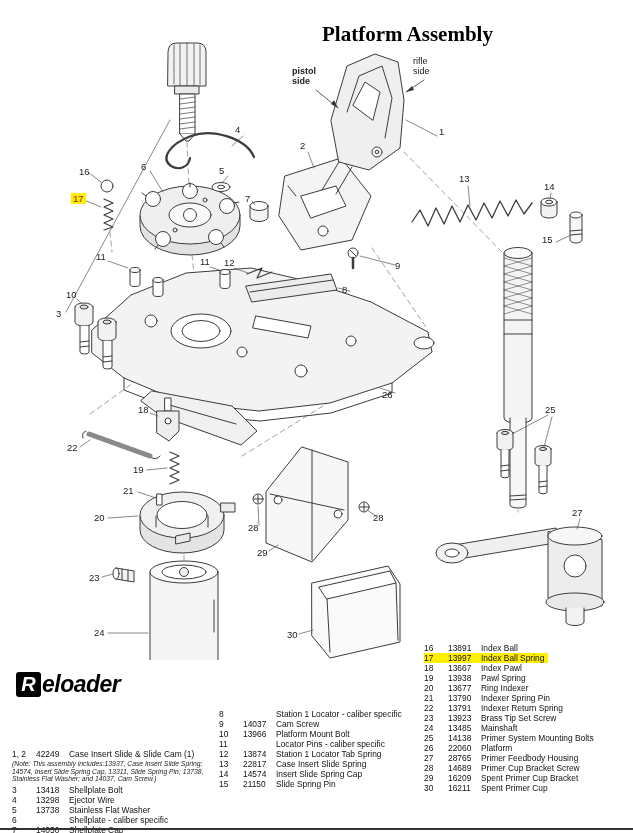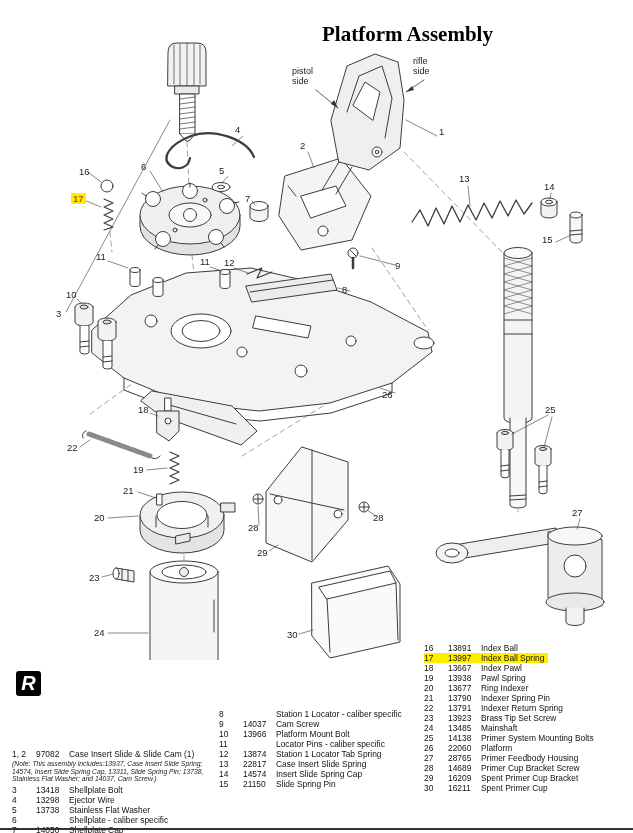--- a/index.html
+++ b/index.html
@@ -344,21 +344,21 @@
         <path d="M424 80 L406 92"></path>
         <polygon points="406,92 412,86 414,90" fill="#333" stroke="none"></polygon>
       </g>
     </g>
   </svg>
 
   <h1 class="title">Platform Assembly</h1>
 
   <div class="layer">
 
-  <div class="side-label" style="left: 292px; top: 66px;">pistol
+  <div class="side-label" style="left: 292px; top: 66px; font-weight: bold;">pistol
 side</div>
       <div class="side-label" style="left: 413px; top: 56px;">rifle
 side</div>
     </div>
 
   <div class="layer">
 
   <div class="callout" style="left: 77px; top: 166px;">16</div>
       <div class="callout highlight" style="left: 71px; top: 193px;">17</div>
       <div class="callout" style="left: 139px; top: 161px;">6</div>
@@ -388,28 +388,29 @@
       <div class="callout" style="left: 543px; top: 404px;">25</div>
       <div class="callout" style="left: 570px; top: 507px;">27</div>
       <div class="callout" style="left: 246px; top: 522px;">28</div>
       <div class="callout" style="left: 371px; top: 512px;">28</div>
       <div class="callout" style="left: 255px; top: 547px;">29</div>
       <div class="callout" style="left: 285px; top: 629px;">30</div>
     </div>
 
   <div class="logo">
     <span class="logo-r">R</span>
+    <span class="logo-rest">eloader</span>
   </div>
 
   <div class="plist col-left">
     <div>
 
     <div class="prow">
         <span class="pref">1, 2</span>
-        <span class="pnum">97082</span>
+        <span class="pnum">42249</span>
         <span class="pdesc">Case Insert Slide &amp; Slide Cam (1)</span>
       </div>
       </div>
     <div class="pnote">(Note: This assembly includes:13937, Case Insert Slide Spring; 14574, Insert Slide Spring Cap, 13311, Slide Spring Pin; 13738, Stainless Flat Washer; and 14037, Cam Screw.)</div>
     <div>
 
     <div class="prow">
         <span class="pref">3</span>
         <span class="pnum">13418</span>
         <span class="pdesc">Shellplate Bolt</span>

